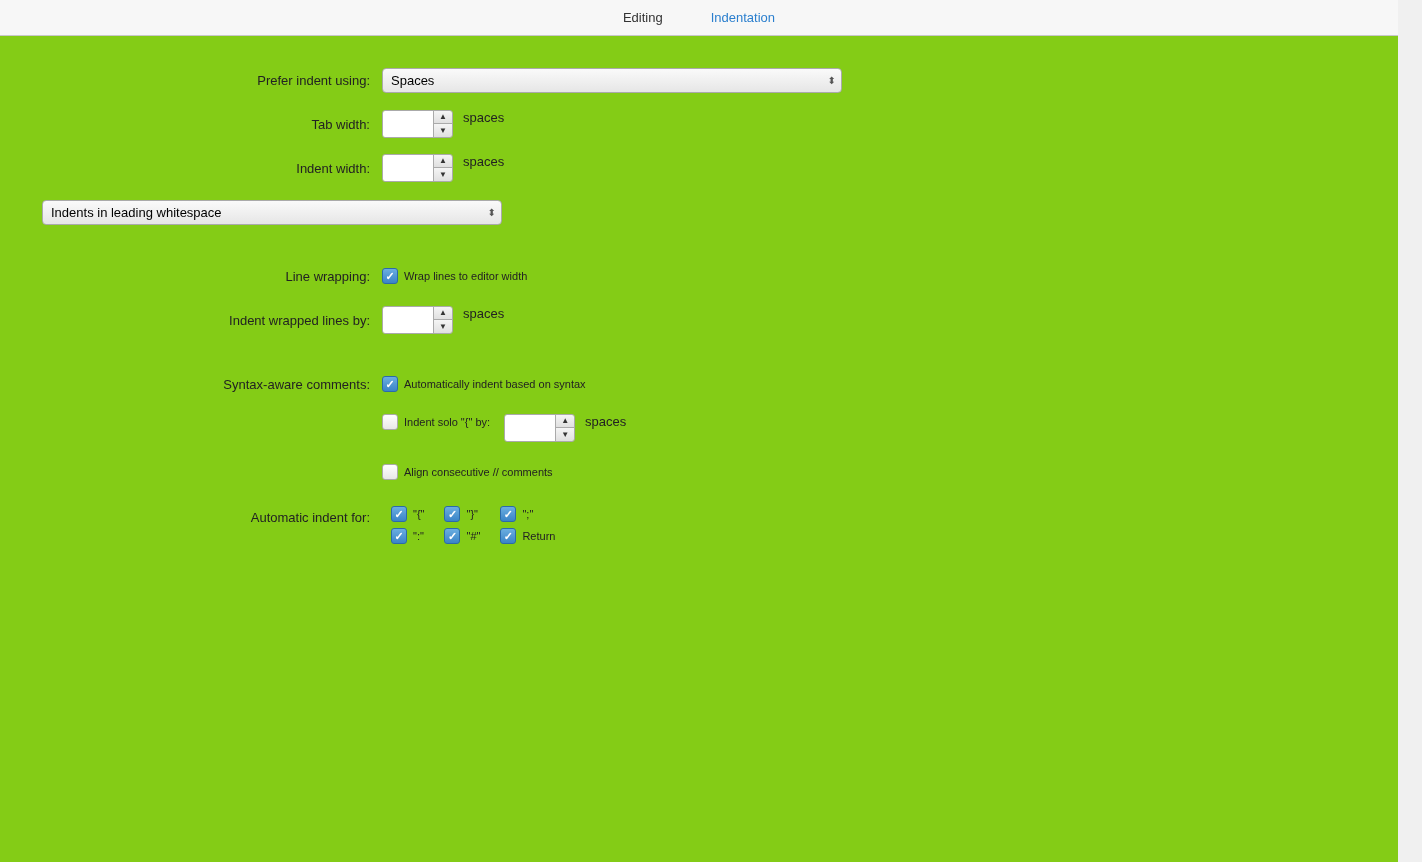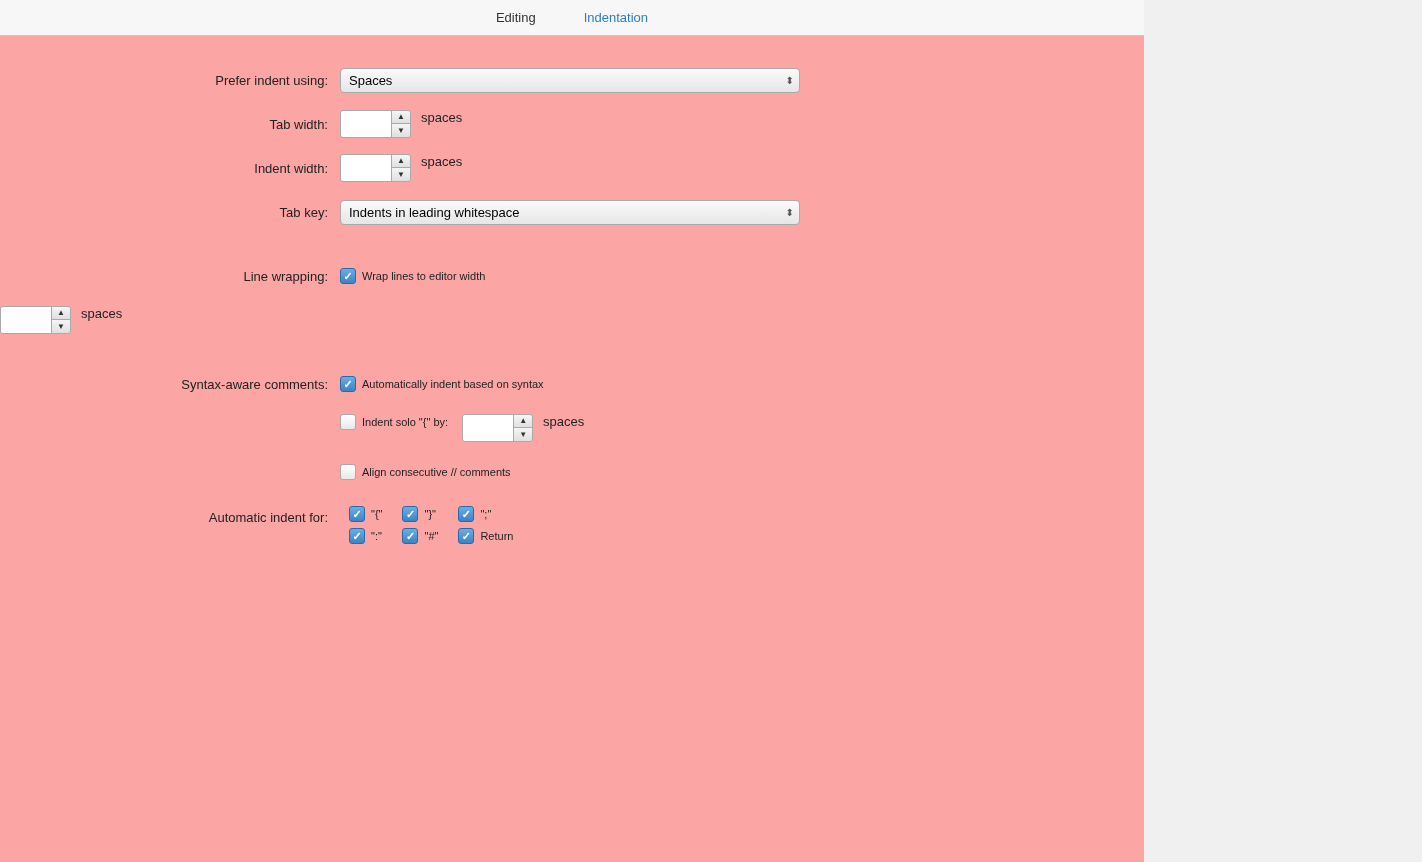--- a/index.html
+++ b/index.html
@@ -11,23 +11,23 @@
     body {
       font-family: -apple-system, "Helvetica Neue", Arial, sans-serif;
       font-size: 13px;
       background: #f0f0f0;
       width: 1422px;
       height: 862px;
       overflow: hidden;
     }
 
     .window {
-      width: 1144px;
+      width: 1398px;
       height: 862px;
-      background: #fca5a5;
+      background: #84cc16;
       display: flex;
       flex-direction: column;
     }
 
     
     .tab-bar {
       display: flex;
       justify-content: center;
       align-items: center;
       border-bottom: 1px solid #c8c8c8;
@@ -56,20 +56,21 @@
       flex: 1;
       padding: 30px 0;
       overflow-y: auto;
     }
 
     .form-row {
       display: flex;
       align-items: center;
       margin-bottom: 16px;
       min-height: 28px;
+      padding-left: 42px;
     }
 
     .form-label {
       text-align: right;
       min-width: 340px;
       padding-right: 12px;
       font-size: 13px;
       color: #222;
       flex-shrink: 0;
     }
@@ -262,21 +263,20 @@
           <div class="spinner-buttons">
             <button class="spinner-btn">▲</button>
             <button class="spinner-btn">▼</button>
           </div>
         </div>
         <span class="unit-label">spaces</span>
       </div>
     </div>
 
     <div class="form-row">
-      <div class="form-label">Tab key:</div>
       <div class="form-control">
         <div class="select-wrapper">
           <select style="width:460px;">
             <option>Indents in leading whitespace</option>
             <option>Always indents</option>
             <option>Inserts tab character</option>
           </select>
           <span class="select-arrow">⬍</span>
         </div>
       </div>
@@ -288,20 +288,21 @@
       <div class="form-label">Line wrapping:</div>
       <div class="form-control">
         <div class="checkbox-wrapper">
           <div class="custom-checkbox checked"></div>
           <span class="checkbox-label">Wrap lines to editor width</span>
         </div>
       </div>
     </div>
 
     <div class="form-row">
+      <div class="form-label">Indent wrapped lines by:</div>
       <div class="form-control">
         <div class="spinner-wrapper">
           <input type="text" class="spinner-input" style="">
           <div class="spinner-buttons">
             <button class="spinner-btn">▲</button>
             <button class="spinner-btn">▼</button>
           </div>
         </div>
         <span class="unit-label">spaces</span>
       </div>

